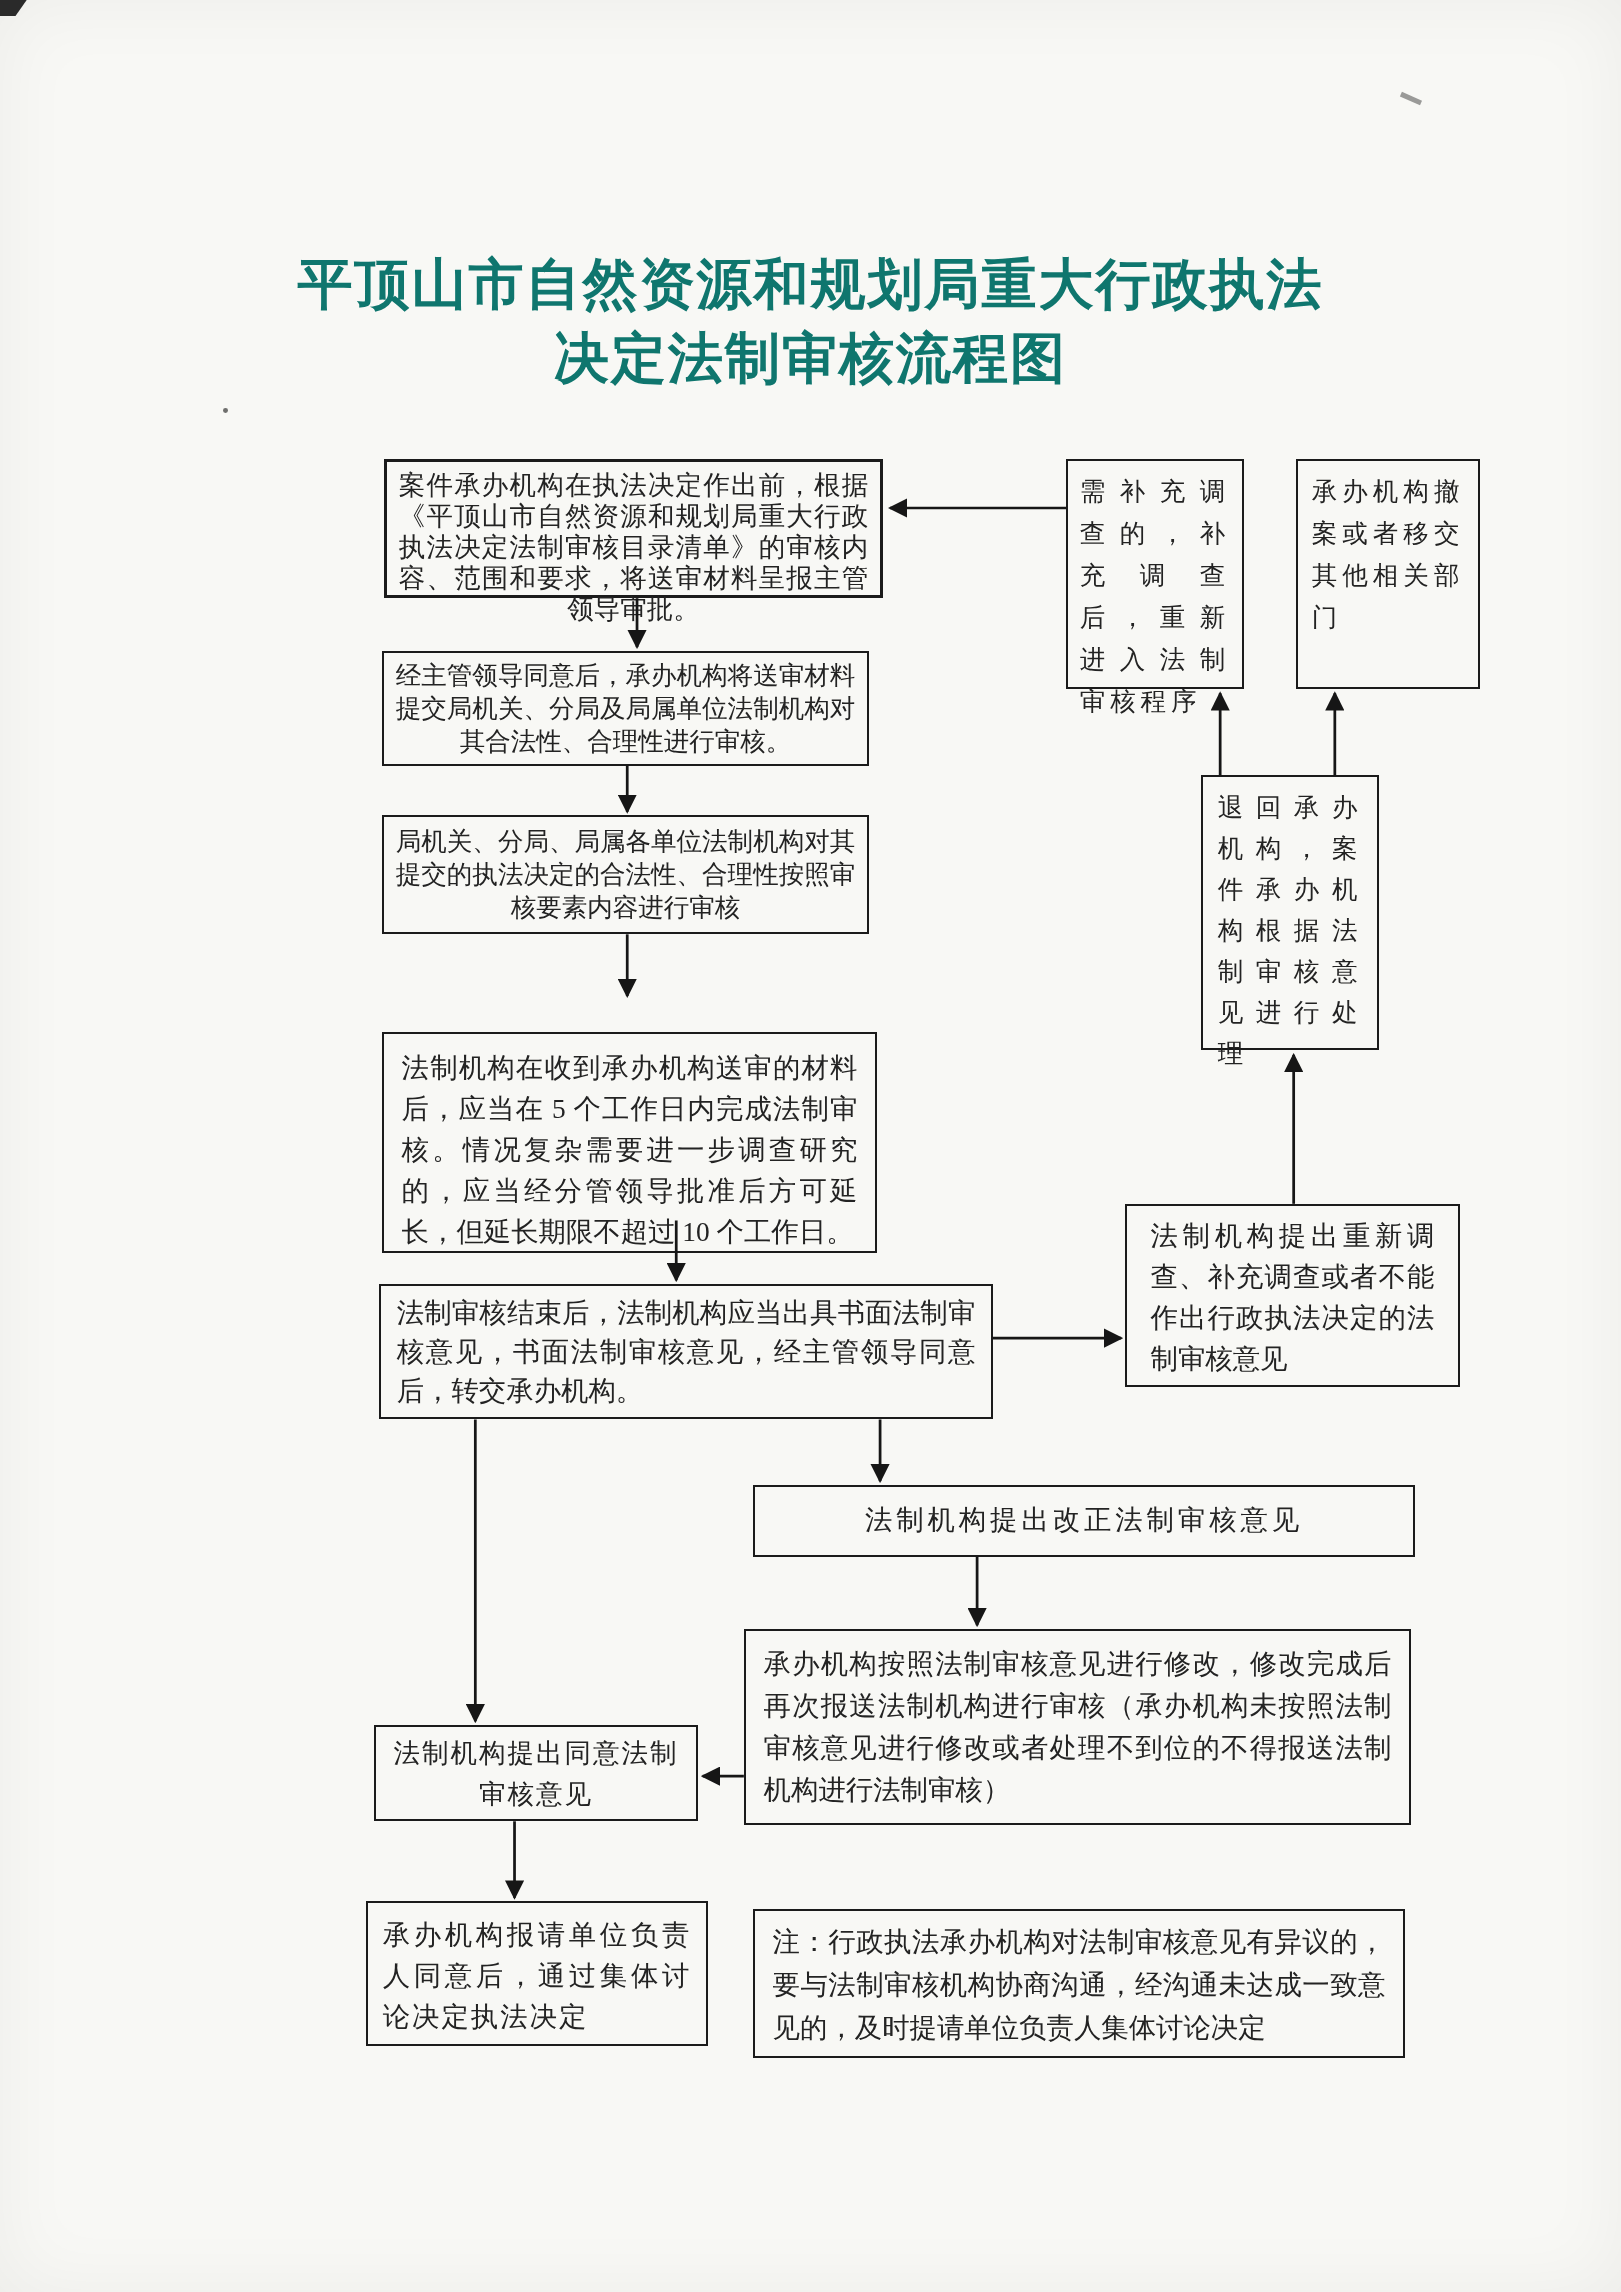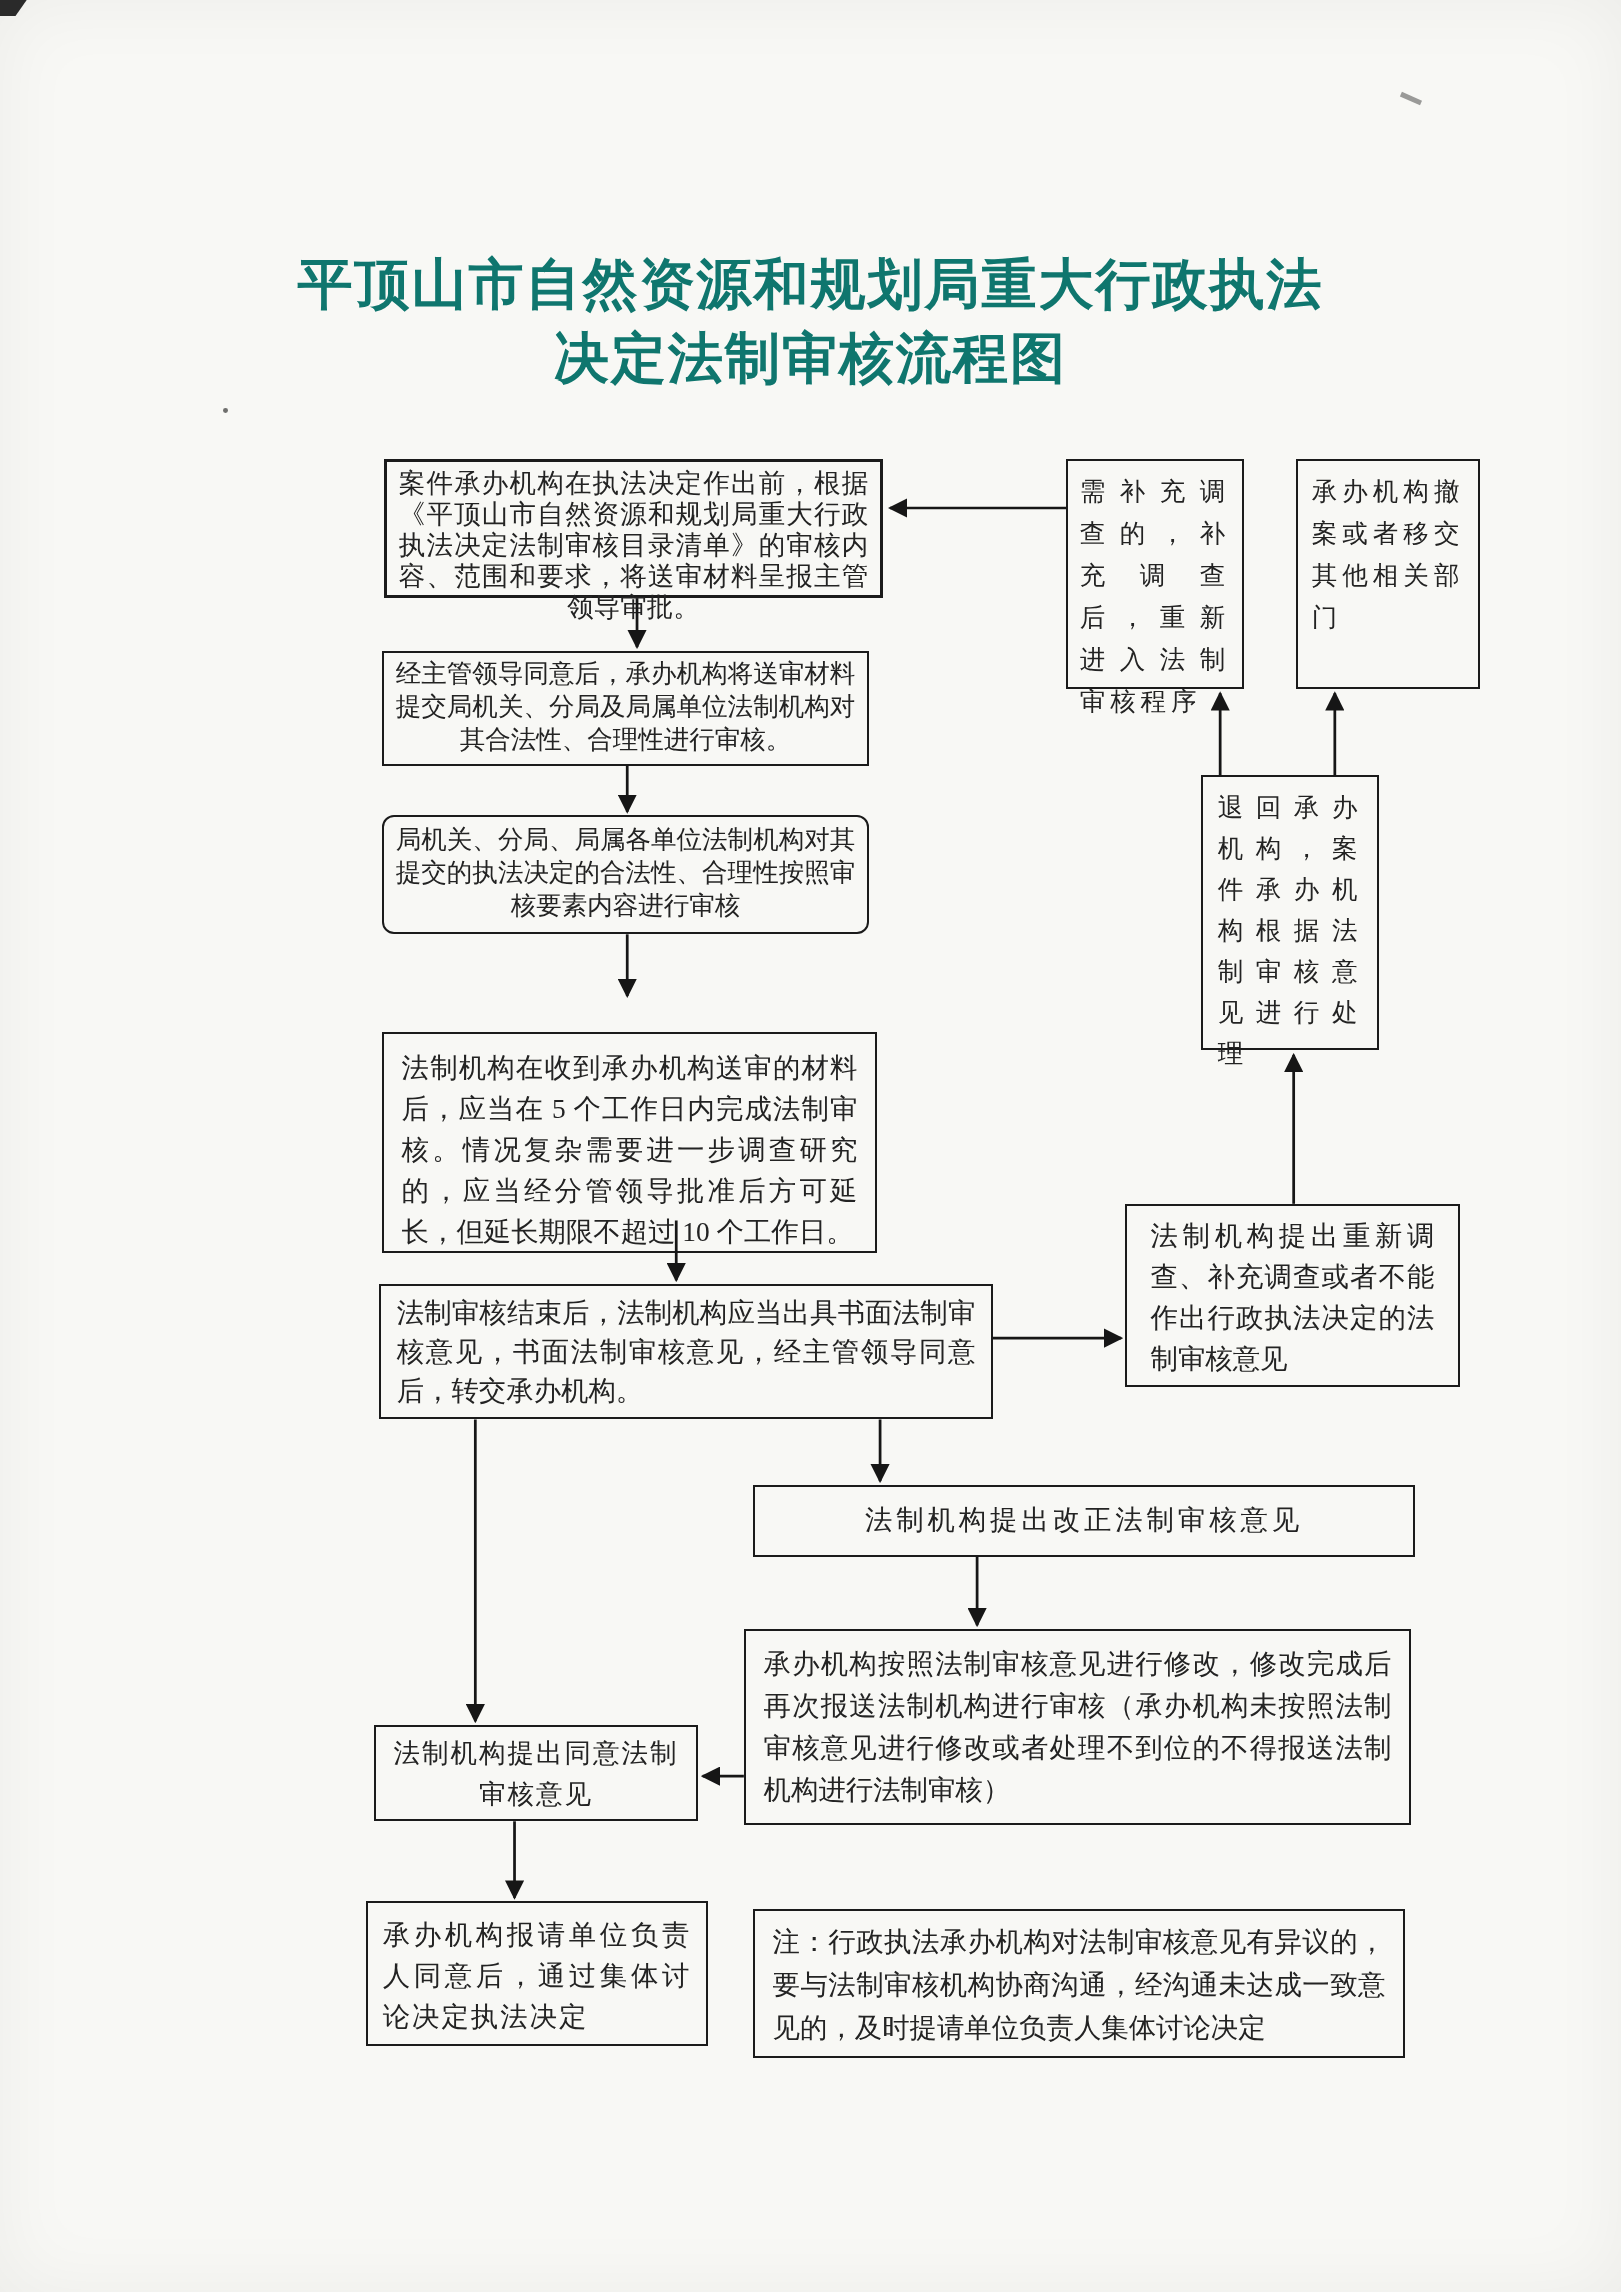--- a/index.html
+++ b/index.html
@@ -23,21 +23,21 @@
   .box{
     position:absolute;
     border:2.9px solid #1b1b1b;
     background:#f8f8f5;
     box-sizing:border-box;
     font-size:26.5px;line-height:37px;
     color:#232323;
   }
   .box p{margin:0;}
   .b-heavy{border-width:3.9px;}
-  .t-center{text-align:justify;text-align-last:center;text-justify:inter-character;font-family:Liberation Mono, monospace;}
+  .t-center{text-align:justify;text-align-last:center;text-justify:inter-character;}
   .t-left{text-align:justify;text-align-last:left;text-justify:inter-character;}
   .t-mid{text-align:center;}
   .spread{letter-spacing:4.9px;text-align:justify;text-justify:inter-character;}
   svg.arrows{position:absolute;left:0;top:0;pointer-events:none;}
   svg.arrows line{stroke:#161616;stroke-width:2.8;}
   .speck{position:absolute;background:#2a2a2a;}
   .speck.s1{left:0;top:0;width:29px;height:15.7px;transform:skewX(-35deg) translateX(-7.8px);}
   .speck.s2{left:1400px;top:96px;width:21.6px;height:4.9px;background:#9a9a98;transform:rotate(24deg);}
   .speck.s3{left:223px;top:408px;width:4.9px;height:4.9px;border-radius:50%;background:#6f6f6d;}
 </style>
@@ -64,21 +64,21 @@
   </div>
 
   <div class="box t-left spread" style="left:1296px;top:459px;width:184px;height:230px;padding:9.8px 13.7px;font-size:25.5px;line-height:42px;">
     <p>承办机构撤案或者移交其他相关部门</p>
   </div>
 
   <div class="box t-center" style="left:382px;top:651px;width:487px;height:115px;padding:5.9px 11.8px;font-size:25.5px;line-height:33px;">
     <p>经主管领导同意后，承办机构将送审材料提交局机关、分局及局属单位法制机构对其合法性、合理性进行审核。</p>
   </div>
 
-  <div class="box t-center" style="left:382px;top:815px;width:487px;height:119px;padding:7.8px 11.8px;font-size:25.5px;line-height:33px;border-radius:12px;">
+  <div class="box t-center" style="left:382px;top:815px;width:487px;height:119px;padding:7.8px 11.8px;font-size:25.5px;line-height:33px;">
     <p>局机关、分局、局属各单位法制机构对其提交的执法决定的合法性、合理性按照审核要素内容进行审核</p>
   </div>
 
   <div class="box t-left" style="left:382px;top:1000px;width:495px;height:221px;padding:13.7px 17.6px;font-size:27.4px;line-height:41px;margin-top:32px;">
     <p>法制机构在收到承办机构送审的材料后，应当在 5 个工作日内完成法制审核。情况复杂需要进一步调查研究的，应当经分管领导批准后方可延长，但延长期限不超过 10 个工作日。</p>
   </div>
 
   <div class="box t-left spread" style="left:1201px;top:775px;width:178px;height:275px;padding:9.8px 14.7px;font-size:25.5px;line-height:41px;">
     <p>退回承办机构，案件承办机构根据法制审核意见进行处理</p>
   </div>

